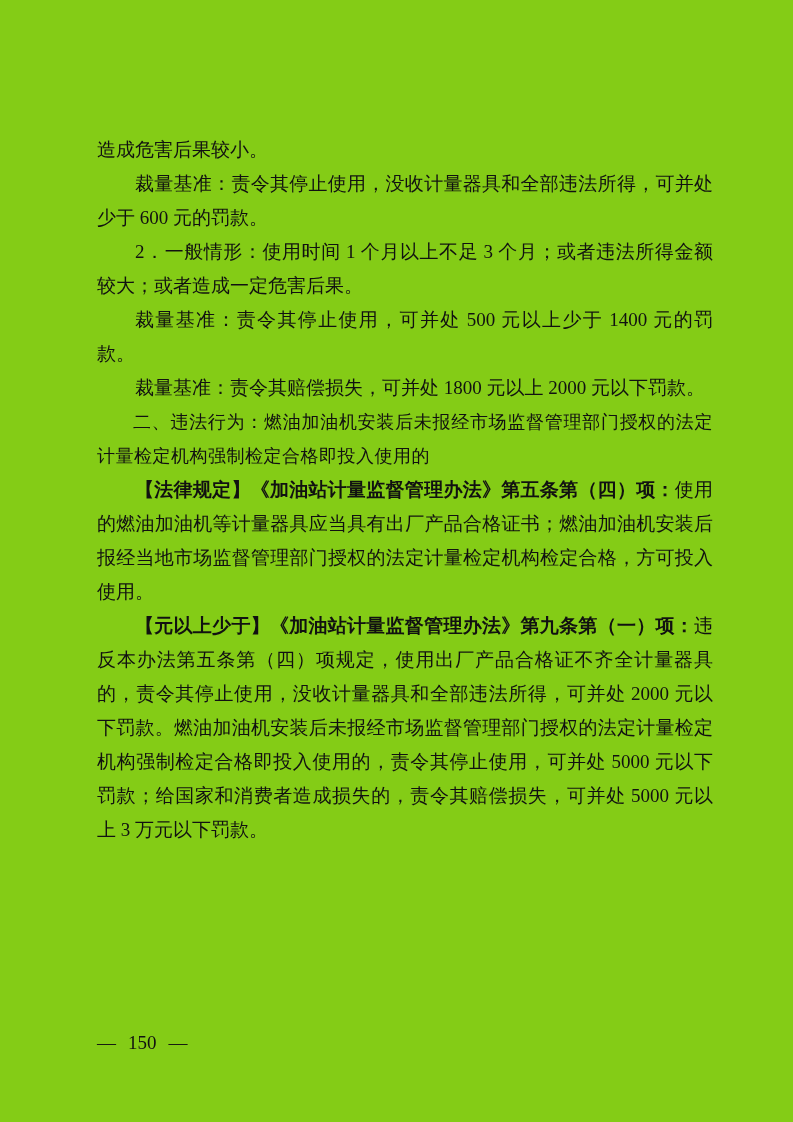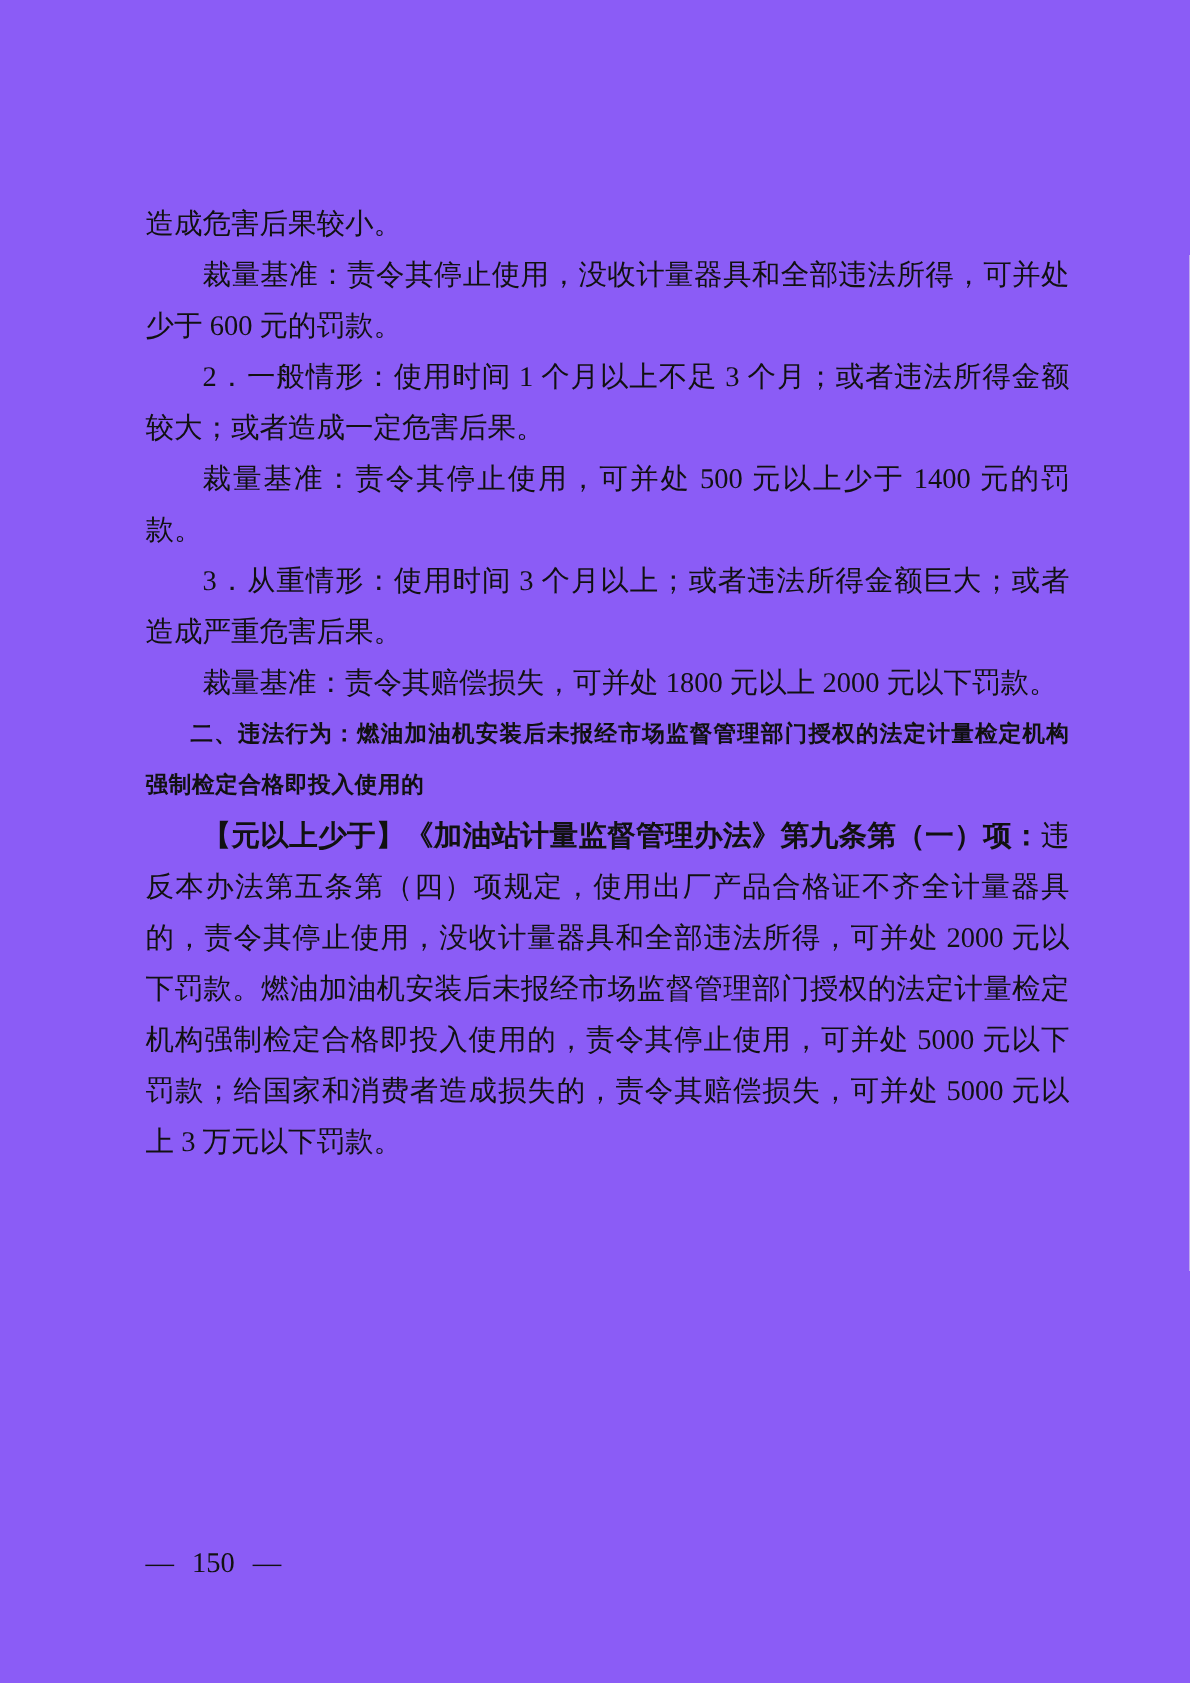--- a/index.html
+++ b/index.html
@@ -5,21 +5,21 @@
   html, body {
     margin: 0;
     padding: 0;
     background: #e8e8e8;
   }
   .page {
     position: relative;
     width: 793px;
     height: 1122px;
     margin: 0 auto;
-    background: #8b5cf6;
+    background: #84cc16;
     color: #111111;
     font-family: "Liberation Serif", "DejaVu Serif", serif;
     overflow: hidden;
   }
   .content {
     position: absolute;
     left: 97px;
     top: 133px;
     width: 616px;
   }
@@ -29,22 +29,22 @@
     line-height: 34px;
     text-align: justify;
     text-indent: 2em;
     word-break: break-all;
   }
   .no-indent {
     text-indent: 0;
   }
   .section-heading {
     font-family: "Liberation Sans", "DejaVu Sans", sans-serif;
-    font-weight: bold;
-    font-size: 15px;
+    font-weight: normal;
+    font-size: 18px;
     letter-spacing: 0.5px;
   }
   .bracket-label {
     font-weight: bold;
   }
   .discretion-heading {
     font-weight: bold;
   }
   .page-footer {
     position: absolute;
@@ -66,26 +66,28 @@
   <main class="content">
 
     <p class="para no-indent">造成危害后果较小。</p>
 
     <p class="para">裁量基准：责令其停止使用，没收计量器具和全部违法所得，可并处少于 600 元的罚款。</p>
 
     <p class="para">2．一般情形：使用时间 1 个月以上不足 3 个月；或者违法所得金额较大；或者造成一定危害后果。</p>
 
     <p class="para">裁量基准：责令其停止使用，可并处 500 元以上少于 1400 元的罚款。</p>
 
-    <p class="para">3．从重情形：使用时间 3 个月以上；或者违法所得金额巨大；或者造成严重危害后果。</p>
 
     <p class="para">裁量基准：责令其赔偿损失，可并处 1800 元以上 2000 元以下罚款。</p>
 
     <p class="para section-heading">二、违法行为：燃油加油机安装后未报经市场监督管理部门授权的法定计量检定机构强制检定合格即投入使用的</p>
 
+    <p class="para">
+      <span class="bracket-label">【法律规定】《加油站计量监督管理办法》第五条第（四）项：</span><span>使用的燃油加油机等计量器具应当具有出厂产品合格证书；燃油加油机安装后报经当地市场监督管理部门授权的法定计量检定机构检定合格，方可投入使用。</span>
+    </p>
 
     <p class="para">
       <span class="bracket-label">【元以上少于】《加油站计量监督管理办法》第九条第（一）项：</span><span>违反本办法第五条第（四）项规定，使用出厂产品合格证不齐全计量器具的，责令其停止使用，没收计量器具和全部违法所得，可并处 2000 元以下罚款。燃油加油机安装后未报经市场监督管理部门授权的法定计量检定机构强制检定合格即投入使用的，责令其停止使用，可并处 5000 元以下罚款；给国家和消费者造成损失的，责令其赔偿损失，可并处 5000 元以上 3 万元以下罚款。</span>
     </p>
 
 
 
 
   </main>
 

